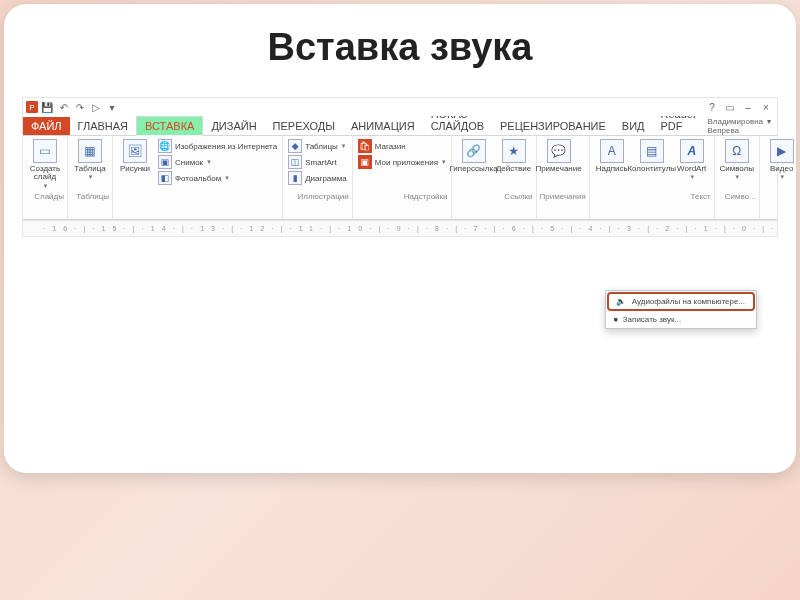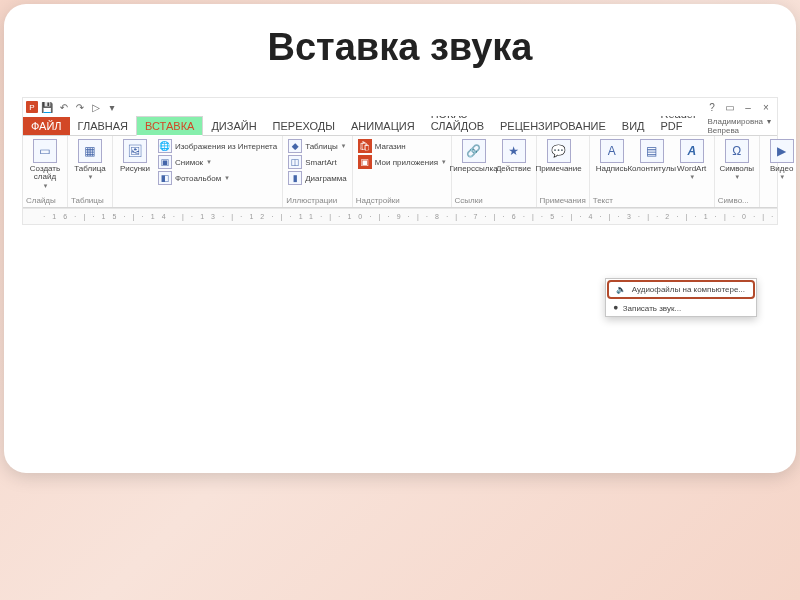--- a/index.html
+++ b/index.html
@@ -80,21 +80,21 @@
     border-bottom: 1px solid #d6d6d6;
     min-height: 72px;
   }
   .group {
     display: flex; flex-direction: column; align-items: stretch;
     border-right: 1px solid #e8e8e8;
     padding: 2px 3px 0 3px;
   }
   .group .ctrls { display: flex; gap: 2px; align-items: flex-start; flex: 1; }
   .group-label {
-    text-align: left; font-size: 8px; color: #888; padding: 1px 0 2px 0;
+    text-align: right; font-size: 8px; color: #888; padding: 1px 0 18px 0;
     white-space: nowrap;
   }
   .big-btn {
     display: flex; flex-direction: column; align-items: center; justify-content: flex-start;
     width: 38px; padding: 1px 2px; cursor: pointer;
   }
   .big-btn .ic {
     width: 24px; height: 24px; border: 1px solid #aac; background: #f4f8ff;
     display: flex; align-items: center; justify-content: center; font-size: 12px; color:#46a;
   }

